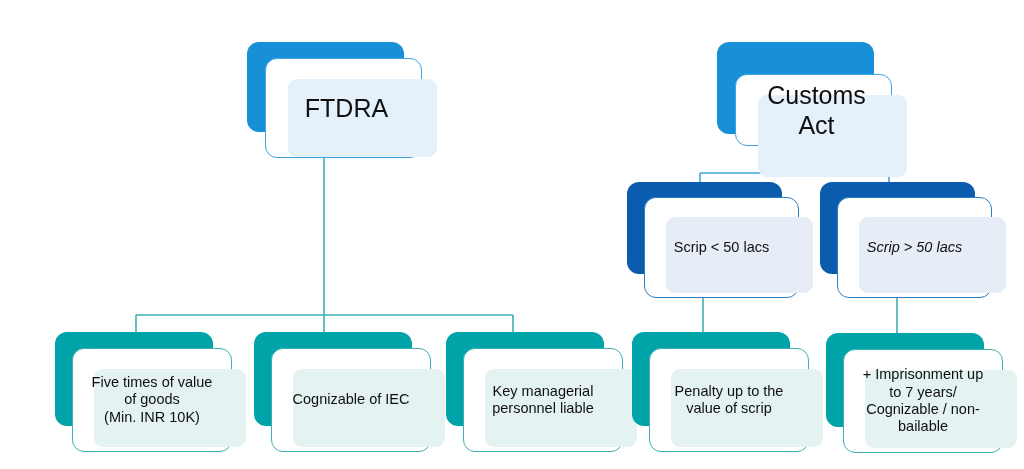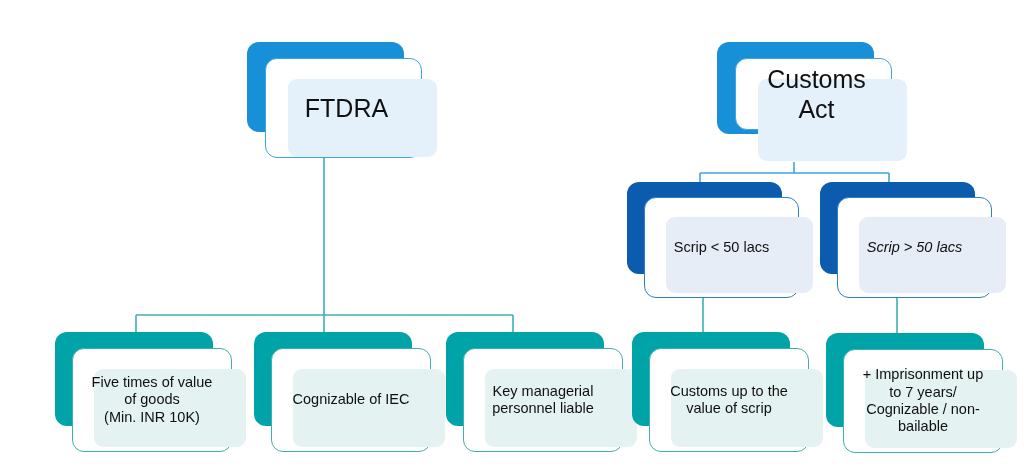--- a/index.html
+++ b/index.html
@@ -83,21 +83,21 @@
   
   
   #node-ftdra      { left: 247px; top: 42px;  width: 175px; height: 116px; }
   #node-customs    { left: 717px; top: 42px;  width: 175px; height: 120px; }
 
   #node-ftdra .plate    { left: 0;   top: 0;   width: 157px; height: 90px; }
   #node-ftdra .card     { left: 18px; top: 16px; width: 157px; height: 100px; }
   #node-ftdra .tint     { left: 22px; top: 20px; width: 149px; height: 78px; }
 
   #node-customs .plate  { left: 0;   top: 0;   width: 157px; height: 92px; }
-  #node-customs .card   { left: 18px; top: 16px; width: 157px; height: 72px; }
+  #node-customs .card   { left: 18px; top: 32px; width: 157px; height: 72px; }
   #node-customs .tint   { left: 22px; top: 20px; width: 149px; height: 82px; }
 
   #node-ftdra .label,
   #node-customs .label { font-size: 25px; }
 
   
   #node-scrip-lt { left: 627px; top: 182px; width: 172px; height: 89px; }
   #node-scrip-gt { left: 820px; top: 182px; width: 172px; height: 116px; font-style: italic; }
 
   .scrip .plate { left: 0;   top: 0;   width: 155px; height: 92px; }
@@ -202,21 +202,21 @@
       <div class="tint"></div>
       <div class="label">Key managerial
 personnel liable</div>
     </div>
   </div>
 
   <div class="node teal leaf" id="node-leaf-4">
     <div class="plate"></div>
     <div class="card">
       <div class="tint"></div>
-      <div class="label">Customs up to the
+      <div class="label">Penalty up to the
 value of scrip</div>
     </div>
   </div>
 
   <div class="node teal leaf" id="node-leaf-5">
     <div class="plate"></div>
     <div class="card">
       <div class="tint"></div>
       <div class="label">+ Imprisonment up
 to 7 years/

